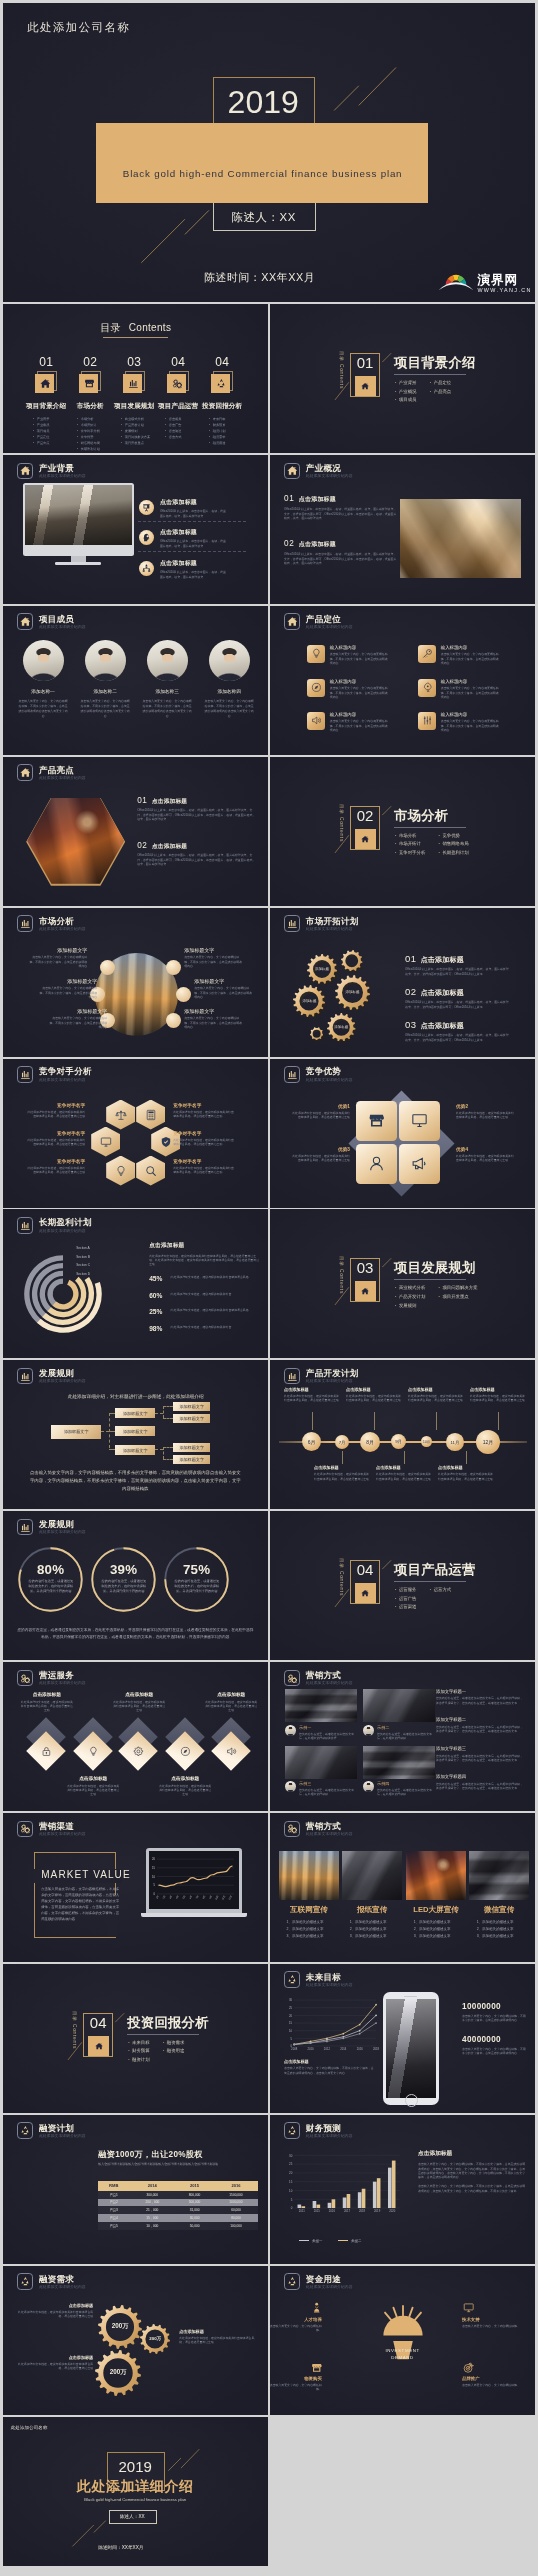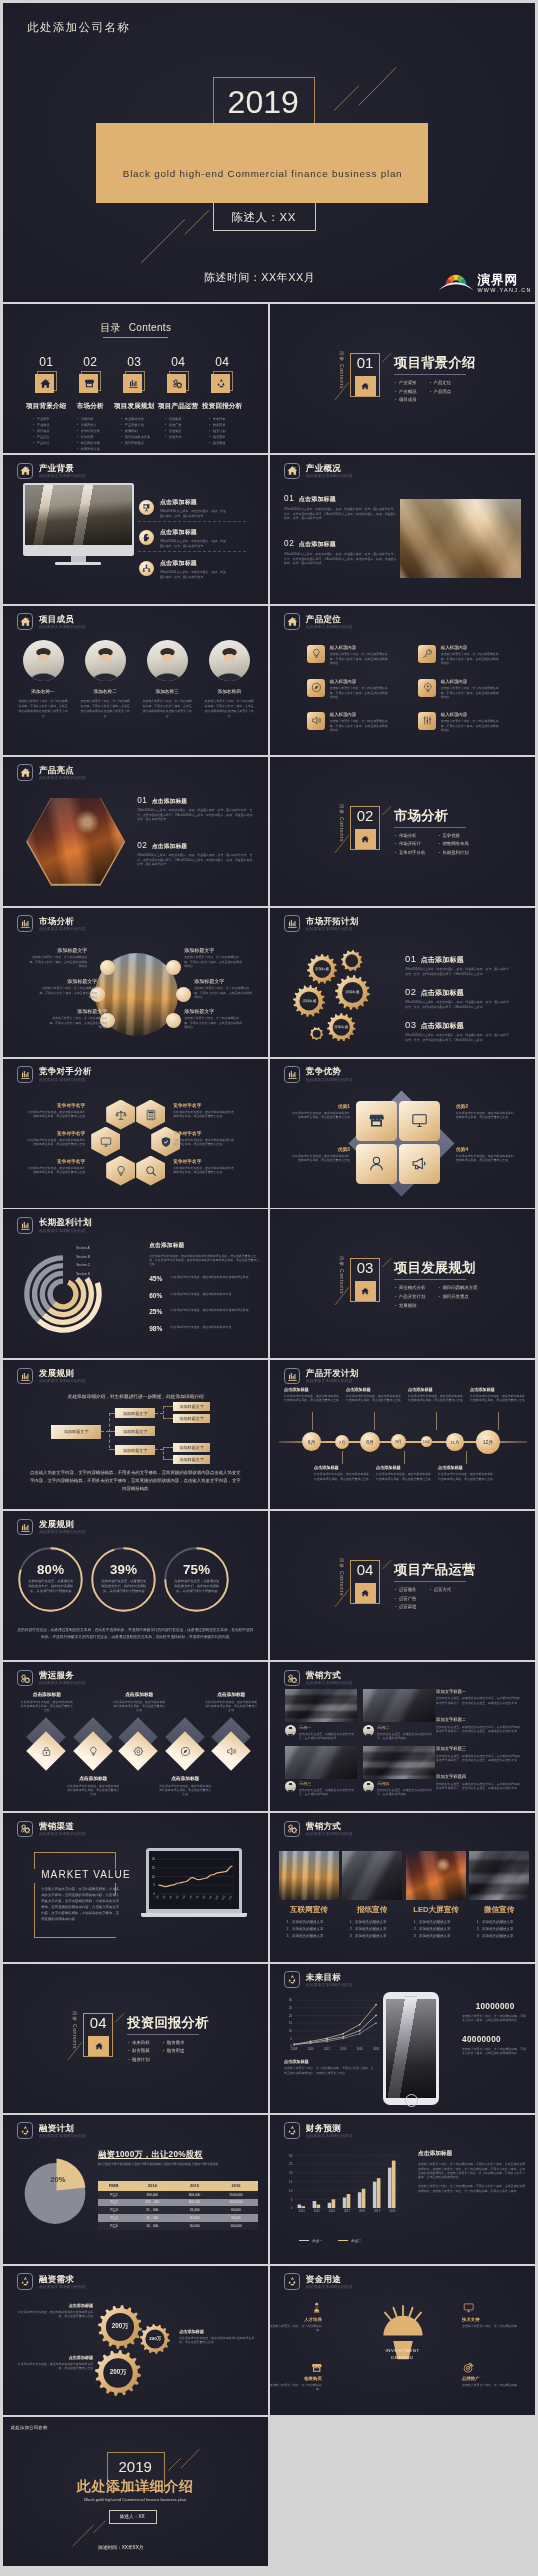--- a/index.html
+++ b/index.html
@@ -1424,49 +1424,42 @@
     <div class="bd" style="margin-top:2.5px;">点击输入简要文字内容，文字内容概括精炼，不用多余的文字修饰，言简意赅的说明该项内容，点击输入简要文字内容</div>
         </div>
   <div style="position:absolute;left:113px;top:28px;width:56px;height:113px;background:#e8e9ed;border-radius:7px;padding:7px 3.2px;box-sizing:border-box;">
     <div style="width:100%;height:100%;overflow:hidden;">
             <div style="background-image:linear-gradient(100deg,rgba(0,0,0,.36) 0 28%,rgba(255,255,255,.14) 28% 46%,rgba(0,0,0,.4) 46% 100%),linear-gradient(175deg,#e8e8ed 0%,#9b9ba4 30%,#3d3d46 68%,#1b1b21 100%);background-size:cover;width:100%;height:100%;"></div>
           </div>
         </div>
   <div style="position:absolute;left:134px;top:32px;width:12.7px;height:1.3px;border-radius:0.6px;background:#c9cbd2;"></div>
   <div style="position:absolute;left:135px;top:130px;width:11.4px;height:11.4px;border-radius:50%;border:0.6px solid #c9cbd2;"></div>
 <div style="position:absolute;left:192px;top:38px;width:66px;">
-      <div style="font-size:8.2px;color:#efe8d7;font-weight:600;letter-spacing:0.3px;text-align:center;">10000000</div>
+      <div style="font-size:8.2px;color:#efe8d7;font-weight:600;letter-spacing:0.3px;">10000000</div>
       <div class="bd" style="margin-top:3.2px;">点击输入简要文字内容，文字内容概括精炼，不用多余的文字修饰，言简意赅的说明该项内容</div>
         </div>
         <div style="position:absolute;left:192px;top:71px;width:66px;">
       <div style="font-size:8.2px;color:#efe8d7;font-weight:600;letter-spacing:0.3px;">40000000</div>
       <div class="bd" style="margin-top:3.2px;">点击输入简要文字内容，文字内容概括精炼，不用多余的文字修饰，言简意赅的说明该项内容</div>
         </div>
 </div>
 <div class="slide s-half">
   <div class="hd">
     <div class="hd-ico">
             <svg viewBox="0 0 24 24" width="10.8" height="10.8">
               <path fill="#e9cd9b" d="M12 2.2 8.6 8.3h2.2l1.2-2.2 1.2 2.2h2.2zM6.8 10.2 3.2 16.4h4l1.2-2.1-2-1.1zM17.2 10.2l-1.7 3 -2 1.1 1.2 2.1h4zM9.2 17.9l-1.6 2.9h8.8l-1.6-2.9z"></path>
             </svg>
           </div>
     <div class="hd-txt">
             <div class="hd-title">融资计划</div>
     <div class="hd-sub">此处添加文本详细介绍内容</div>
           </div>
   </div>
 
-  <div style="position:absolute;left:14px;top:39px;width:76px;height:76px;">
-    <svg width="76" height="76" viewBox="0 0 100 100">
-      <circle cx="50" cy="52" r="40" fill="#8a8b95"></circle>
-      <path d="M 52 48 L 52 6 A 42 42 0 0 1 90 44 Z" fill="#e4c48d"></path>
-    </svg>
-    <div style="position:absolute;left:33px;top:21px;font-size:7.6px;color:#3a3b48;font-weight:700;">20%</div>
-  </div>
-  <div style="position:absolute;left:95px;top:34px;width:158px;font-size:8.2px;color:#efe8d7;font-weight:600;letter-spacing:0.3px;text-decoration:underline;">融资1000万，出让20%股权</div>
+  <div style="position:absolute;left:95px;top:34px;width:158px;font-size:8.2px;color:#efe8d7;font-weight:600;letter-spacing:0.3px;">融资1000万，出让20%股权</div>
   <div style="position:absolute;left:95px;top:47px;width:158px;font-size:3px;color:#9a9cab;line-height:5px;">输入您的详细计划说明输入您的详细计划说明输入您的详细计划说明输入您的详细计划说明</div>
   <table style="position:absolute;left:95px;top:66px;width:160px;border-collapse:collapse;">
     <tbody>
             <tr>
               <th style="background:#e4c48d;color:#2c2d3c;font-size:4.1px;font-weight:700;padding:2.5px 0;border:none;">RMB</th>
               <th style="background:#e4c48d;color:#2c2d3c;font-size:4.1px;font-weight:700;padding:2.5px 0;border:none;">2014</th>
               <th style="background:#e4c48d;color:#2c2d3c;font-size:4.1px;font-weight:700;padding:2.5px 0;border:none;">2015</th>
               <th style="background:#e4c48d;color:#2c2d3c;font-size:4.1px;font-weight:700;padding:2.5px 0;border:none;">2016</th>
             </tr>
             <tr style="background:rgba(255,255,255,0.04);">

